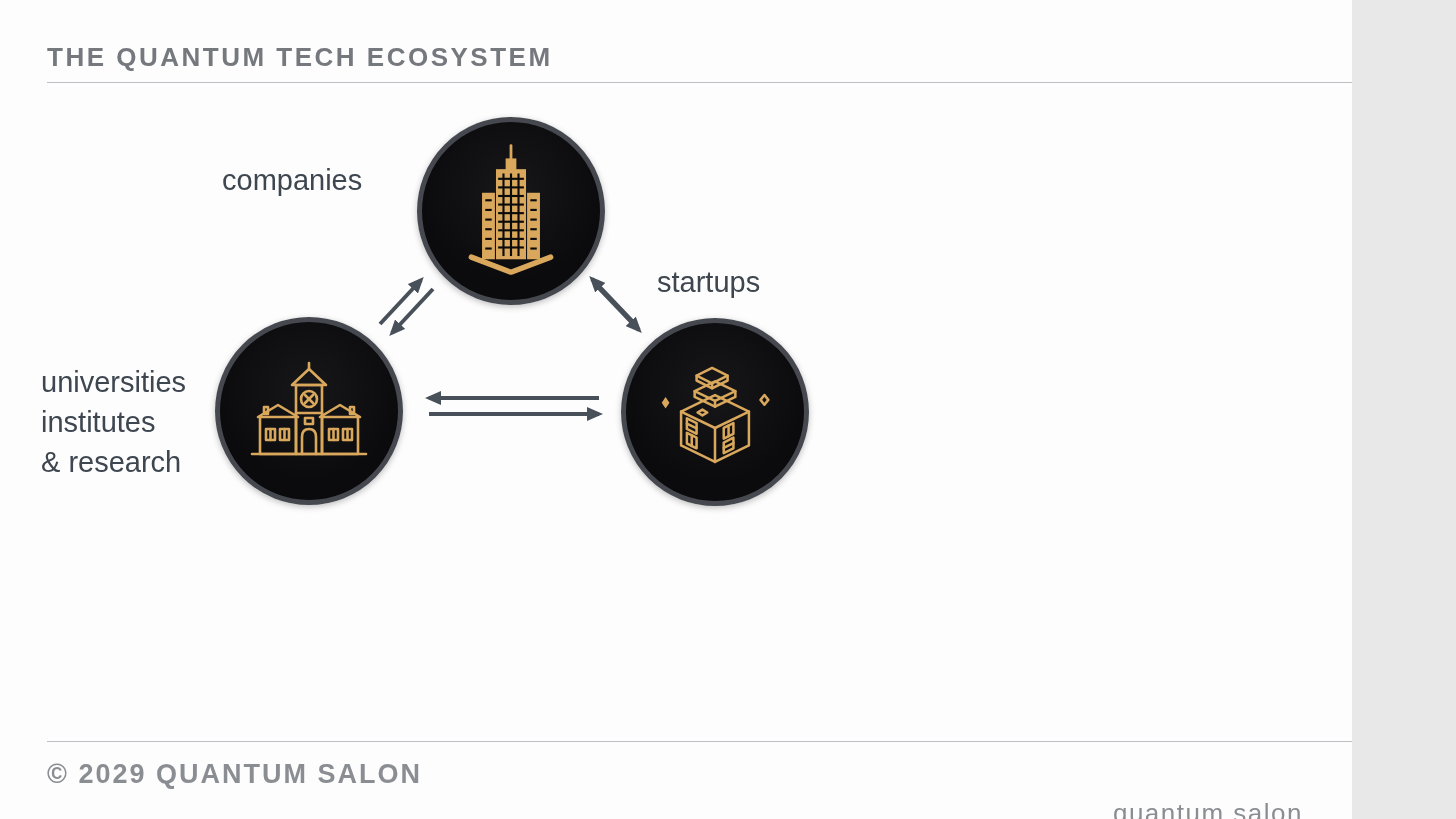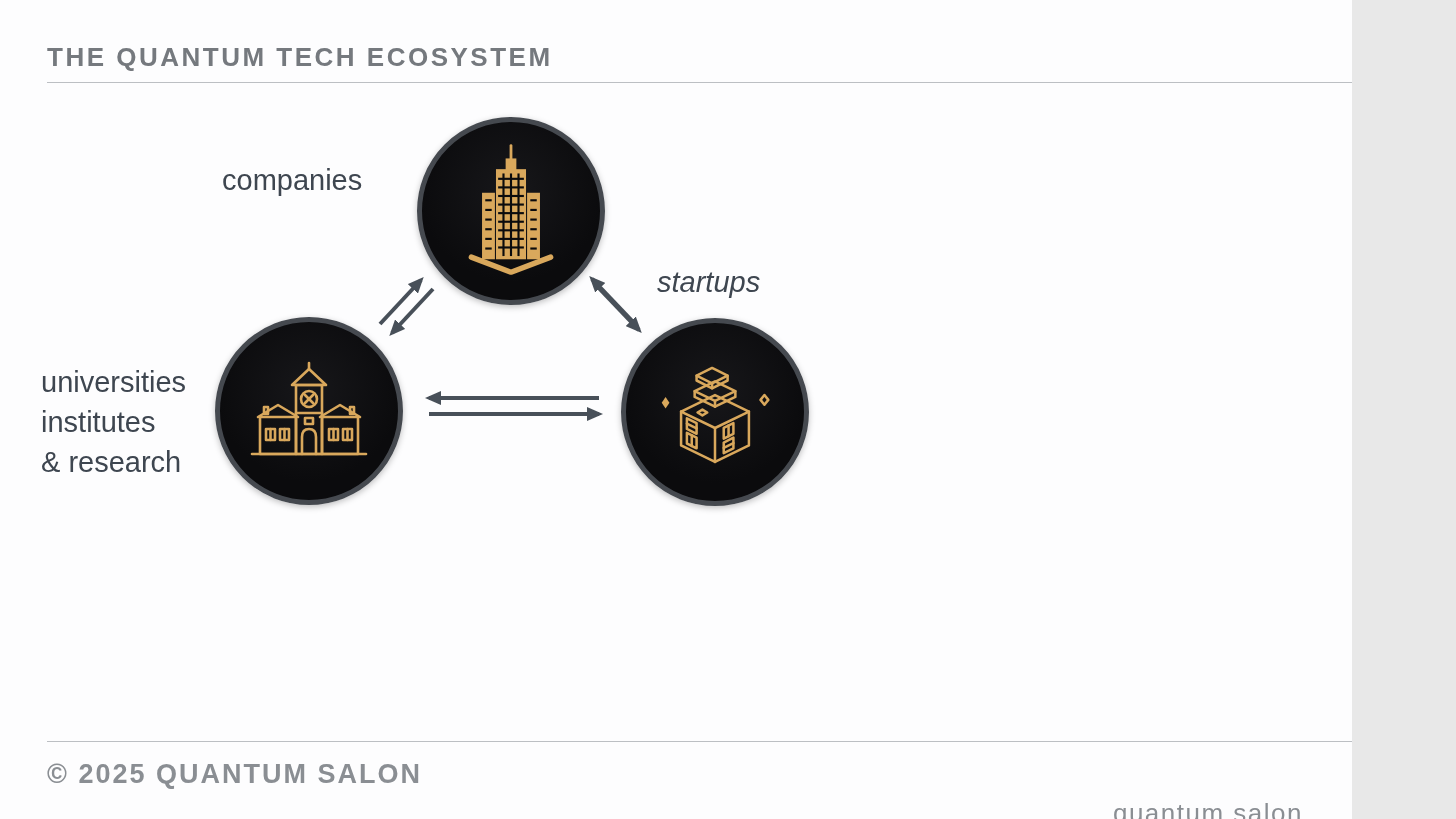--- a/index.html
+++ b/index.html
@@ -64,21 +64,21 @@
   .node-icon{color:var(--gold);display:block;}
   
   .node-label{
     position:absolute;
     font-size:29px;line-height:40px;
     color:var(--label-gray);
     font-weight:400;
   }
   .label-established{left:222px;top:160px;}
   .label-universities{left:41px;top:362px;}
-  .label-startups{left:657px;top:262px;font-style:italic;}
+  .label-startups{left:657px;top:262px;}
   .node-label span{display:block;}
   
   .arrows{position:absolute;left:0;top:0;width:1456px;height:819px;pointer-events:none;}
   .arrows line{stroke:var(--arrow);stroke-width:4;}
   .arrows marker path{fill:var(--arrow);}
   
   .icon-stroke{stroke:currentColor;fill:none;stroke-width:2.6;stroke-linejoin:round;stroke-linecap:round;}
   .icon-fill{fill:currentColor;stroke:none;}
   .icon-dark{stroke:#0b0b0d;fill:none;stroke-width:2;}
 </style>
@@ -222,16 +222,16 @@
   <div class="node-label label-universities">
     <span>universities</span>
     <span>institutes</span>
     <span>&amp; research</span>
   </div>
   <div class="node-label label-startups">
     <span>startups</span>
   </div>
 
   <div class="rule footer-rule"></div>
-  <div class="footer-copyright">© 2025 QUANTUM SALON</div>
+  <div class="footer-copyright">© 2029 QUANTUM SALON</div>
   <div class="footer-site">quantum.salon</div>
 
 </div>
 
 </body></html>

